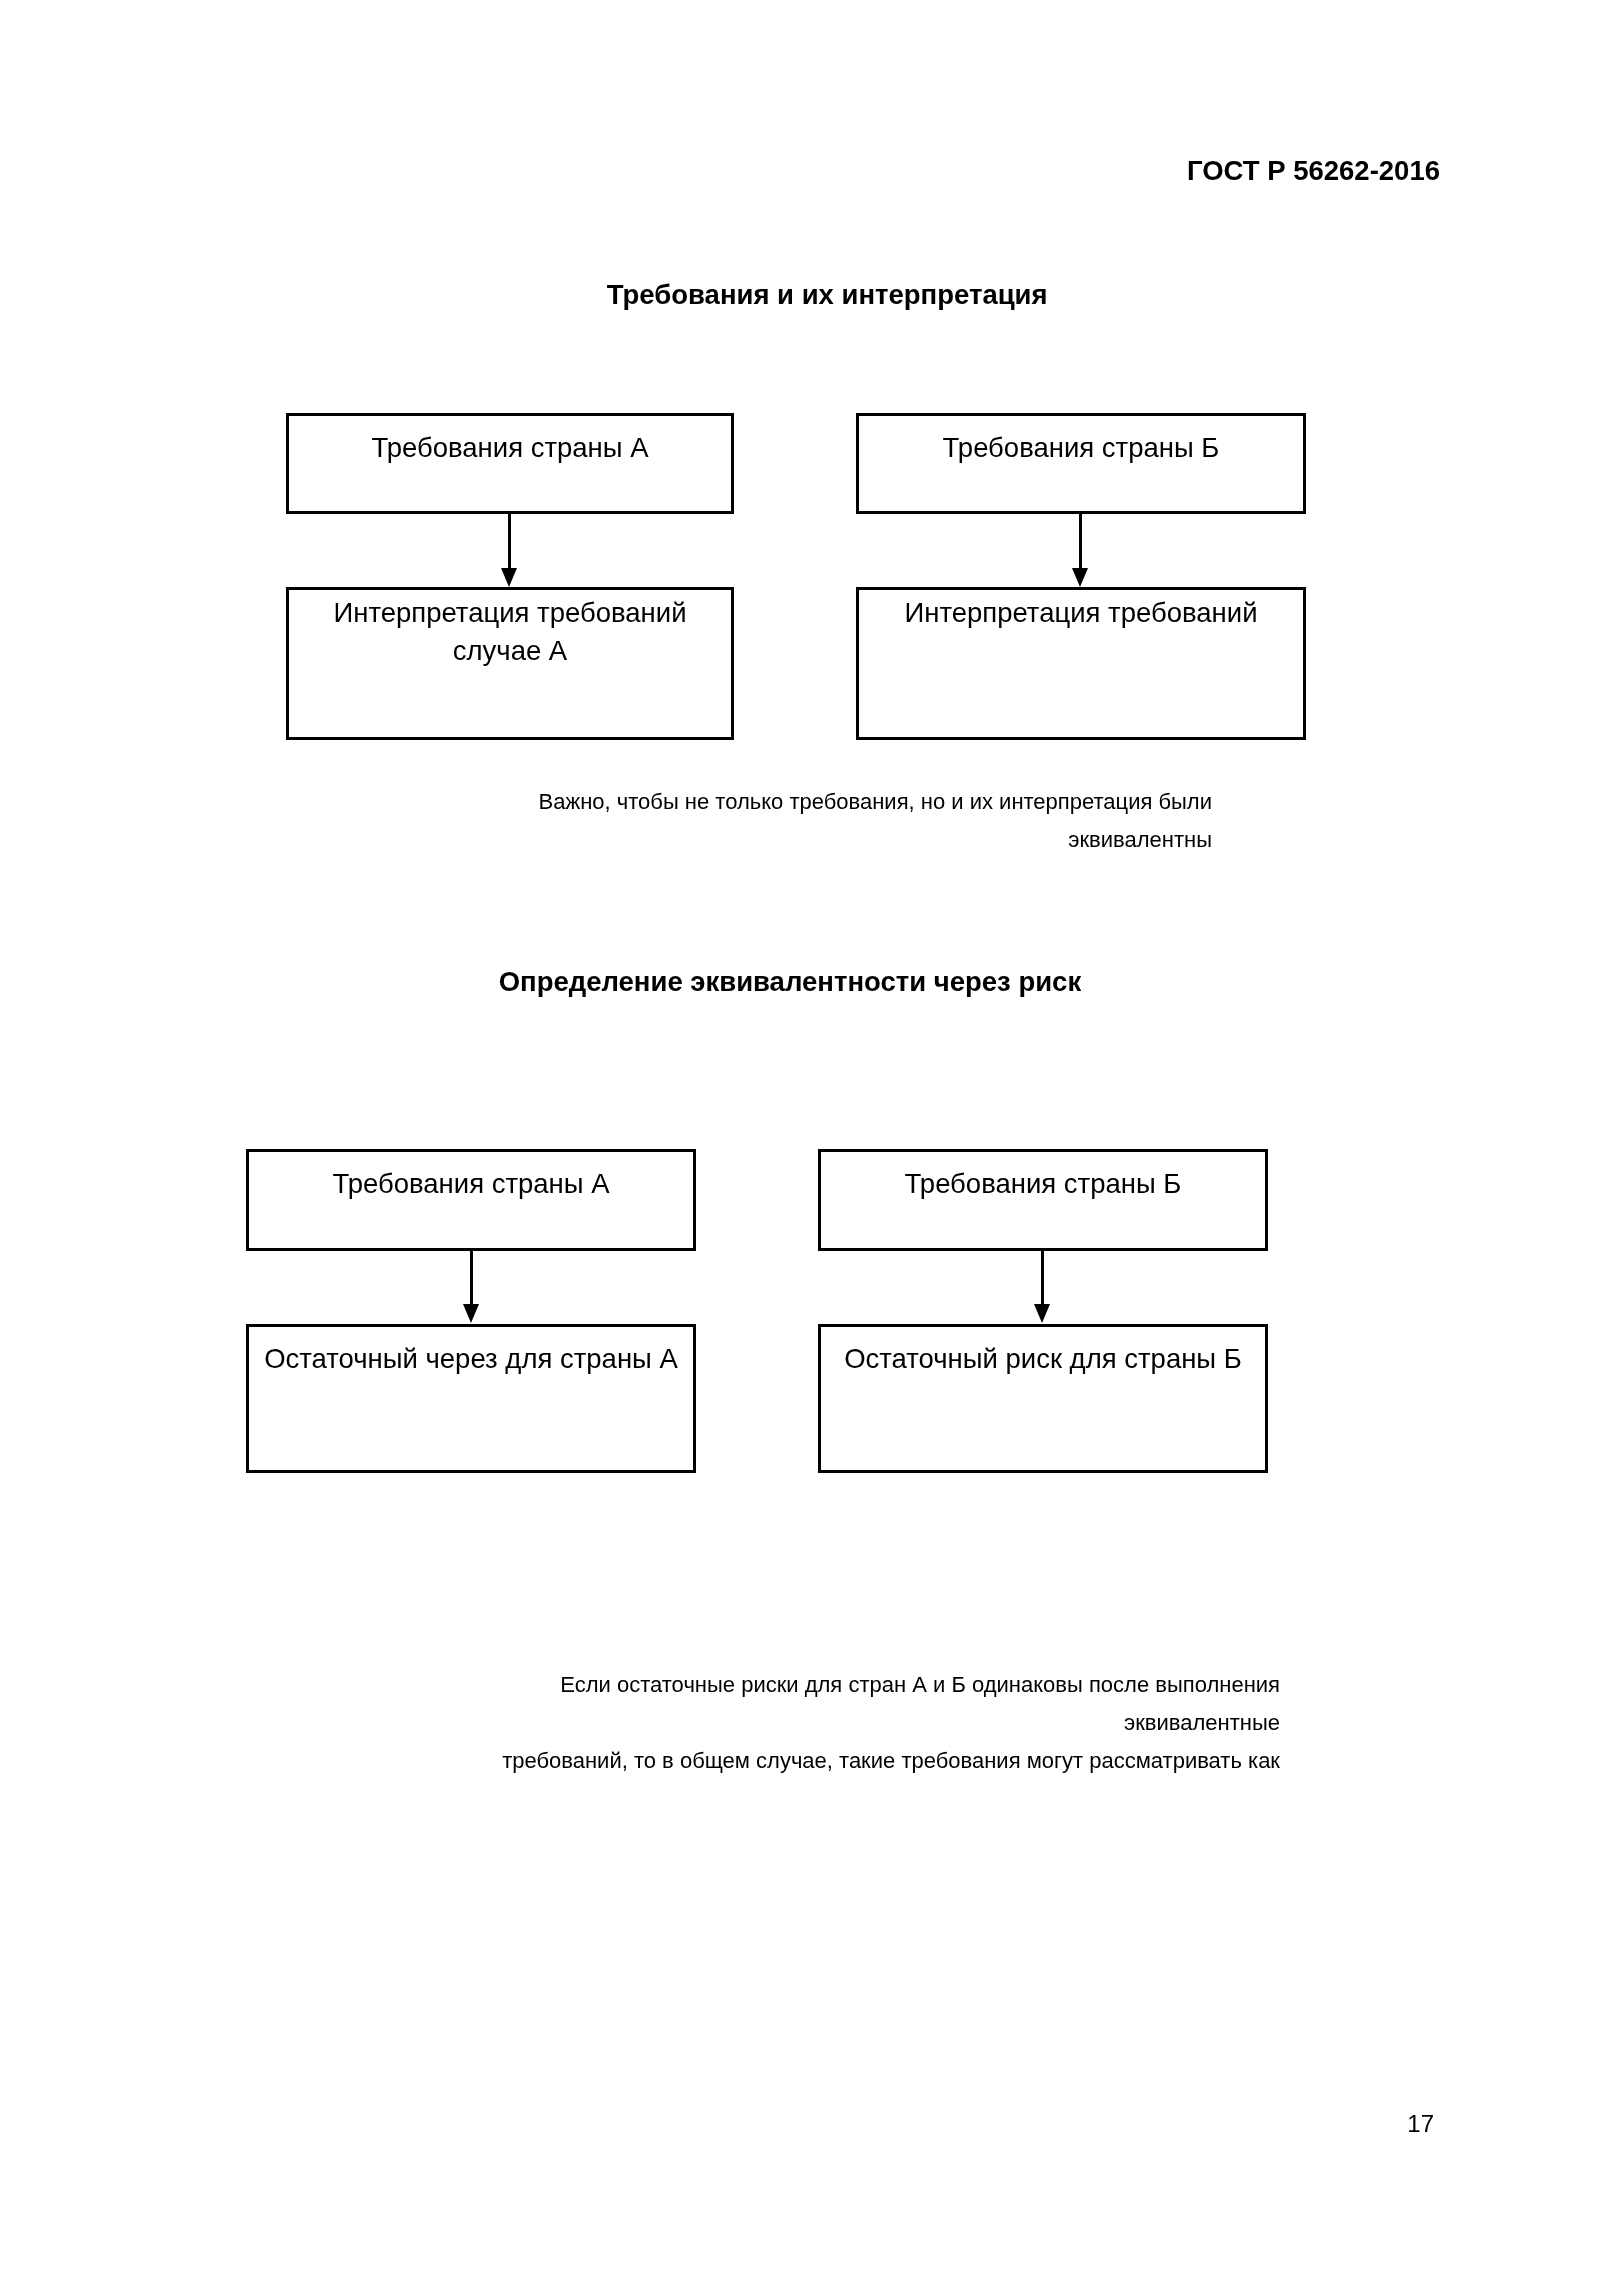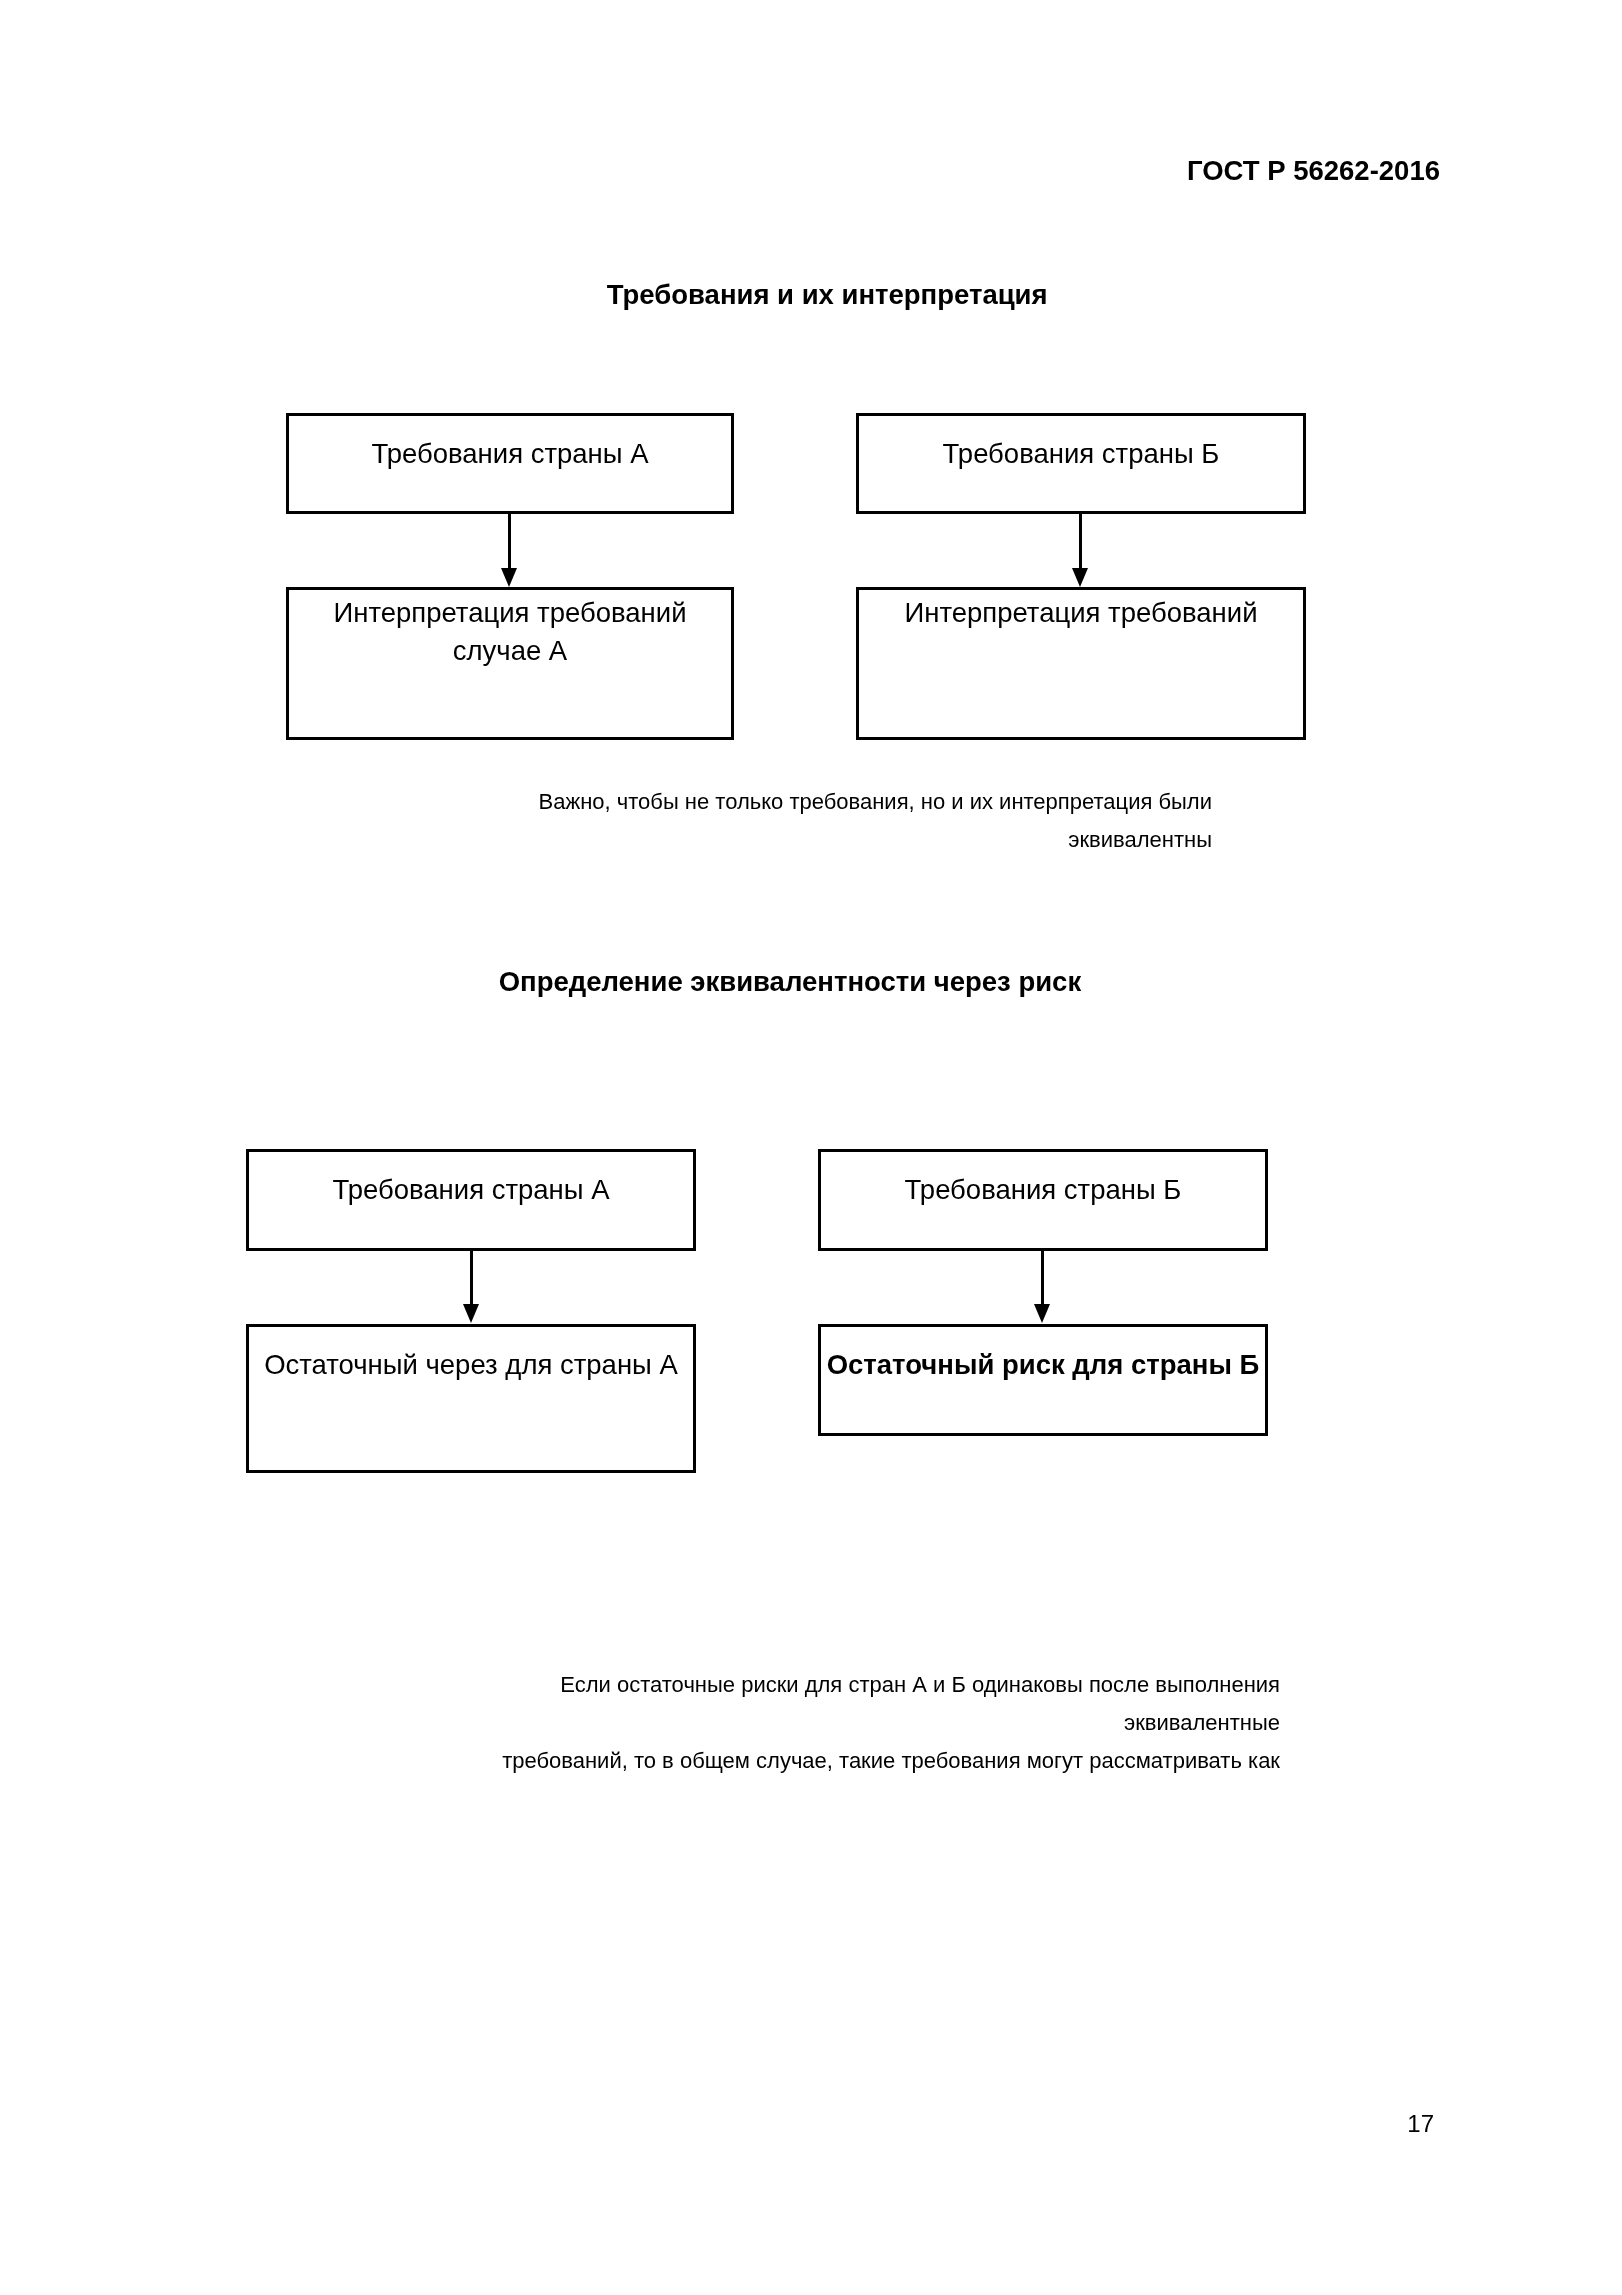--- a/index.html
+++ b/index.html
@@ -36,35 +36,35 @@
   .fig-title-1 { top: 277px; left: 15.7px; }
   .fig-title-2 { top: 964px; left: -21.6px; }
 
   .node {
     box-sizing: border-box;
     border: 3.9px solid #000000;
     background: #ffffff;
     text-align: center;
     font-size: 27.5px;
     line-height: 38px;
-    padding-top: 19px;
+    padding-top: 13px;
   }
   .node .line { display: block; }
 
   
   .d1-req-a    { left: 286px;  top: 413px; width: 448px; height: 101px; }
   .d1-req-b    { left: 856px; top: 413px; width: 450px; height: 101px; }
   .d1-interp-a { left: 286px;  top: 587px; width: 448px; height: 153px; padding-top: 3.9px; }
   .d1-interp-b { left: 856px; top: 587px; width: 450px; height: 153px; padding-top: 3.9px; }
 
   
   .d2-req-a  { left: 246px;  top: 1149px; width: 450px; height: 102px; }
   .d2-req-b  { left: 818px; top: 1149px; width: 450px; height: 102px; }
   .d2-risk-a { left: 246px;  top: 1324px; width: 450px; height: 149px; }
-  .d2-risk-b { left: 818px; top: 1324px; width: 450px; height: 112px; font-weight: bold; }
+  .d2-risk-b { left: 818px; top: 1324px; width: 450px; height: 149px; }
 
   .arrow {
     position: absolute;
     width: 17px;
   }
   .arrow::before {
     content: "";
     position: absolute;
     left: 7.2px;
     top: 0;

